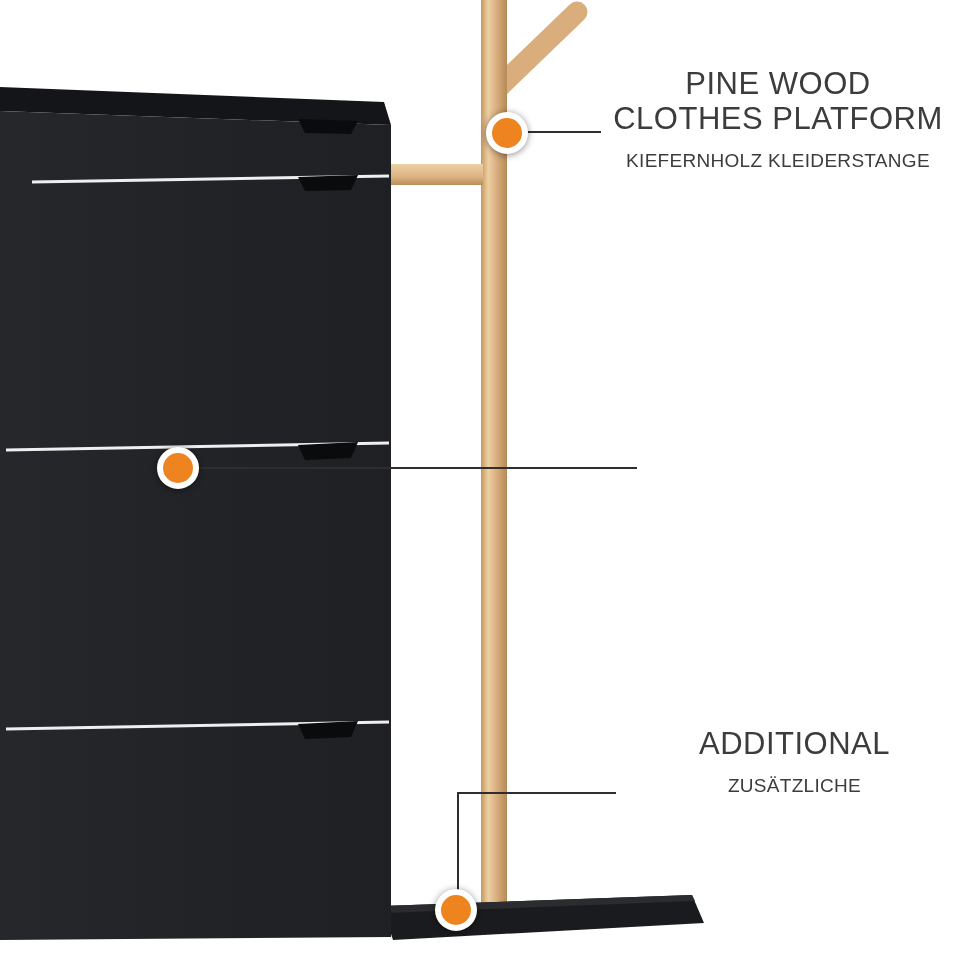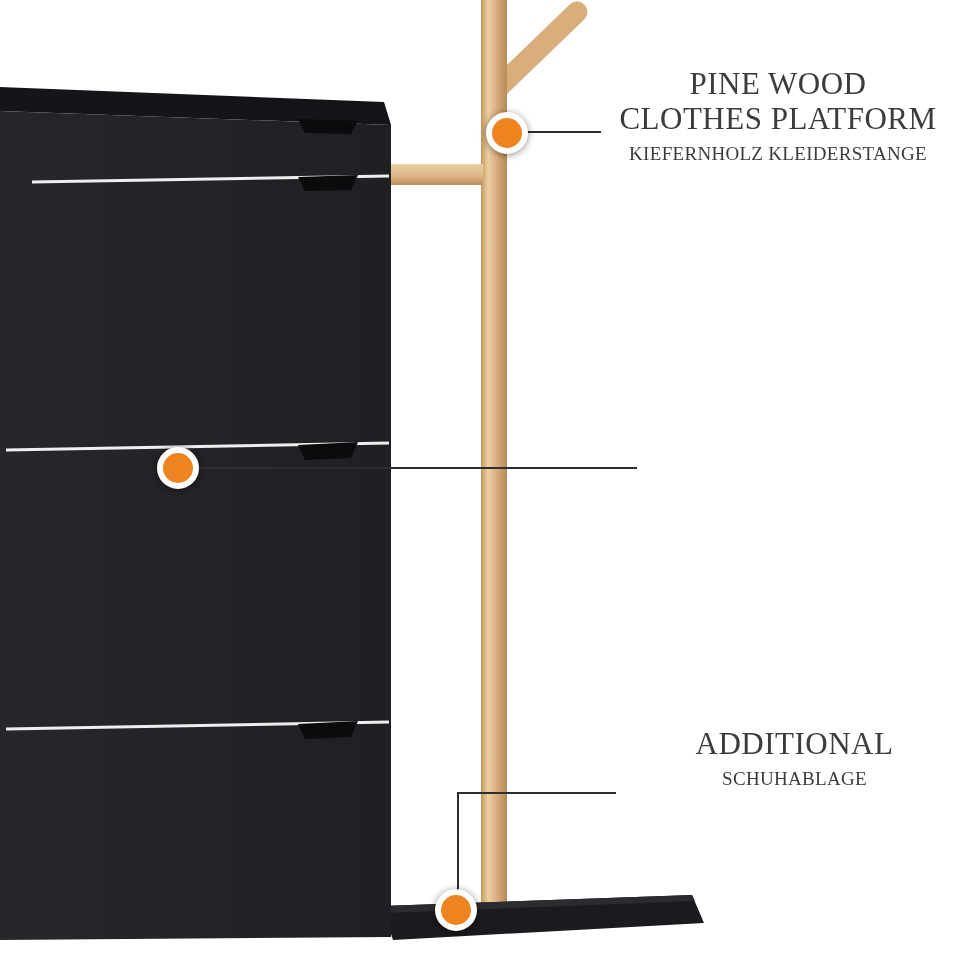--- a/index.html
+++ b/index.html
@@ -1,18 +1,18 @@
 <!DOCTYPE html>
 <html style="--accent: #EE8420; --cabinet: #232428; --wood: #DDB382; --platform: #1A1B1E; --text: #3C3C3C; --leader_line: #2E2E2E; --background: #FFFFFF;"><head>
 <meta charset="utf-8">
 <style>
   html,body{margin:0;padding:0;background:#fff;}
   .stage{
     position:relative;width:970px;height:971px;background:var(--background,#fff);
-    overflow:hidden;font-family:Liberation Serif, serif;
+    overflow:hidden;font-family:Liberation Sans, sans-serif;
   }
   .scene{position:absolute;left:0;top:0;width:970px;height:971px;display:block;}
 
   
   .cabinet-top{fill:#141518;}
   .cabinet-front{fill:url(#frontG);}
   .divider{stroke:#efefef;stroke-width:3;}
   .notch{fill:#0a0b0c;}
   .pole{fill:url(#woodV);}
   .branch{stroke:#d9ae7c;stroke-width:21;stroke-linecap:round;}
@@ -23,21 +23,21 @@
 
   .marker{
     position:absolute;width:30px;height:30px;border-radius:50%;
     background:var(--accent,#EE8420);border:6px solid #fff;
     box-shadow:0 1px 7px rgba(0,0,0,.45);
     transform:translate(-50%,-50%);
   }
 
   .callout{position:absolute;text-align:center;color:var(--text,#3c3c3c);}
   .callout .title{font-size:31px;line-height:35px;font-weight:400;letter-spacing:.5px;}
-  .callout .subtitle{font-size:19px;line-height:25px;margin-top:5px;letter-spacing:.3px;}
+  .callout .subtitle{font-size:19px;line-height:25px;margin-top:12px;letter-spacing:.3px;}
 </style>
 </head>
 <body>
 
 <div class="stage">
 
   <svg class="scene" viewBox="0 0 970 971" aria-hidden="true">
     <defs>
       <linearGradient id="woodV" x1="0" y1="0" x2="1" y2="0">
         <stop offset="0" stop-color="#c6975e"></stop>
@@ -95,17 +95,17 @@
   </div>
 
   <div class="callout" style="left:599px;top:446px;width:340px;">
   </div>
 
   <div class="callout" style="left:622px;top:726px;width:345px;">
     <div class="title">
       <div>ADDITIONAL</div>
     </div>
     <div class="subtitle">
-      <div>SCHUHABLAGE</div>
+      <div>ZUSÄTZLICHE</div>
     </div>
   </div>
 
 </div>
 
 </body></html>

